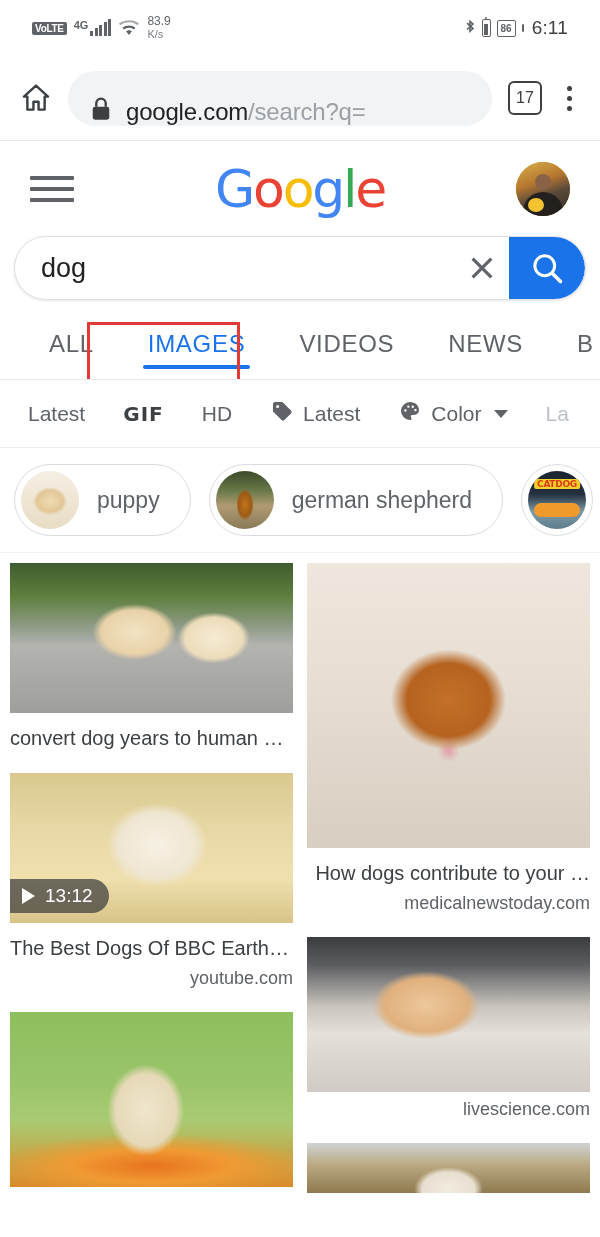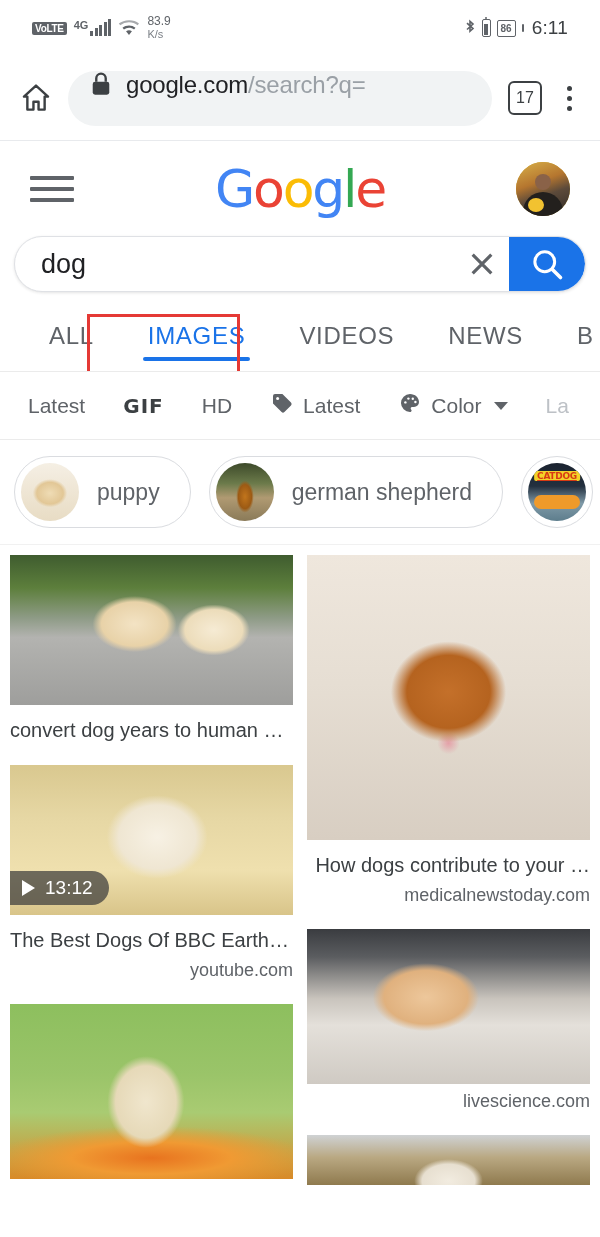--- a/index.html
+++ b/index.html
@@ -61,21 +61,21 @@
     background: #fff;
     display: flex; align-items: center;
     padding: 0 16px;
     gap: 12px;
     border-bottom: 1px solid #e8eaed;
   }
   .home-btn { width: 40px; height: 40px; display:flex; align-items:center; justify-content:center; flex: 0 0 auto;}
   .omnibox {
     flex: 1 1 auto; height: 55px;
     background: #f1f3f4; border-radius: 28px;
-    display: flex; align-items: flex-start;
+    display: flex; align-items: flex-end;
     padding: 0 22px; gap: 14px;
     overflow: hidden;
     margin-right: 4px;
   }
   .lock-ico { flex: 0 0 auto; }
   .omni-url {
     font-size: 24px; color: #9aa0a6; white-space: nowrap;
     overflow: hidden; letter-spacing: -0.2px;
   }
   .omni-url b { color: #202124; font-weight: normal; }
@@ -113,21 +113,21 @@
   .avatar .av-head { position:absolute; top:12px; left:50%; transform:translateX(-50%);
     width:16px; height:16px; border-radius:50%; background:#8a6248;}
   .avatar .av-body { position:absolute; bottom:0; left:50%; transform:translateX(-50%);
     width:40px; height:24px; border-radius:20px 20px 0 0; background:#23201d;}
   .avatar .av-obj { position:absolute; bottom:4px; left:12px; width:16px;height:14px;
     border-radius:50%; background:#f2c230;}
 
   
   .search-wrap { padding: 0 14px 0 14px; }
   .search-box {
-    height: 56px; border: 1px solid #dfe1e5; border-radius: 34px;
+    height: 64px; border: 1px solid #dfe1e5; border-radius: 34px;
     display: flex; align-items: center; overflow: hidden;
     box-shadow: 0 1px 3px rgba(32,33,36,.12);
     background: #fff;
   }
   .search-input-txt {
     flex: 1 1 auto; padding-left: 26px;
     font-size: 27px; color: #202124; border: none; outline: none;
     background: transparent;
     font-family: "Liberation Sans", sans-serif;
   }
@@ -243,21 +243,21 @@
   .img-chip-pup { background:
       radial-gradient(ellipse 22px 18px at 50% 52%, #efdcb5 0%, #e2c796 60%, rgba(226,199,150,0) 78%),
       linear-gradient(180deg,#f5efe4 0%,#e8dcc4 100%);}
   .img-chip-gsd { background:
       radial-gradient(ellipse 11px 20px at 50% 58%, #c2751c 0%, #9c5a14 60%, rgba(156,90,20,0) 80%),
       linear-gradient(180deg,#3d4a2a 0%,#6b7a4a 35%,#b09a72 60%,#8a7a58 100%);}
   .img-chip-catdog { background:
       linear-gradient(180deg,#1b2330 0%,#23303f 40%,#7f9aa8 70%,#5d7d8c 100%);}
   .catdog-sign { position:absolute; top:8px; left:50%; transform:translateX(-50%);
     background:#f2d22a; color:#d83a13; font-size:9px; font-weight:bold;
-    padding:0 3px; border-radius:2px; letter-spacing:-0.3px; font-family:"DejaVu Sans",sans-serif;text-decoration:underline;}
+    padding:0 3px; border-radius:2px; letter-spacing:-0.3px; font-family:"DejaVu Sans",sans-serif;}
   .catdog-body { position:absolute; bottom:12px; left:6px; right:6px; height:14px;
     background:#ef9a2a; border-radius:7px;}
 </style>
 </head>
 <body>
 
 <div class="status-bar">
   <div class="status-left">
     <span class="volte-badge">VoLTE</span>
     <span class="signal-grp">

